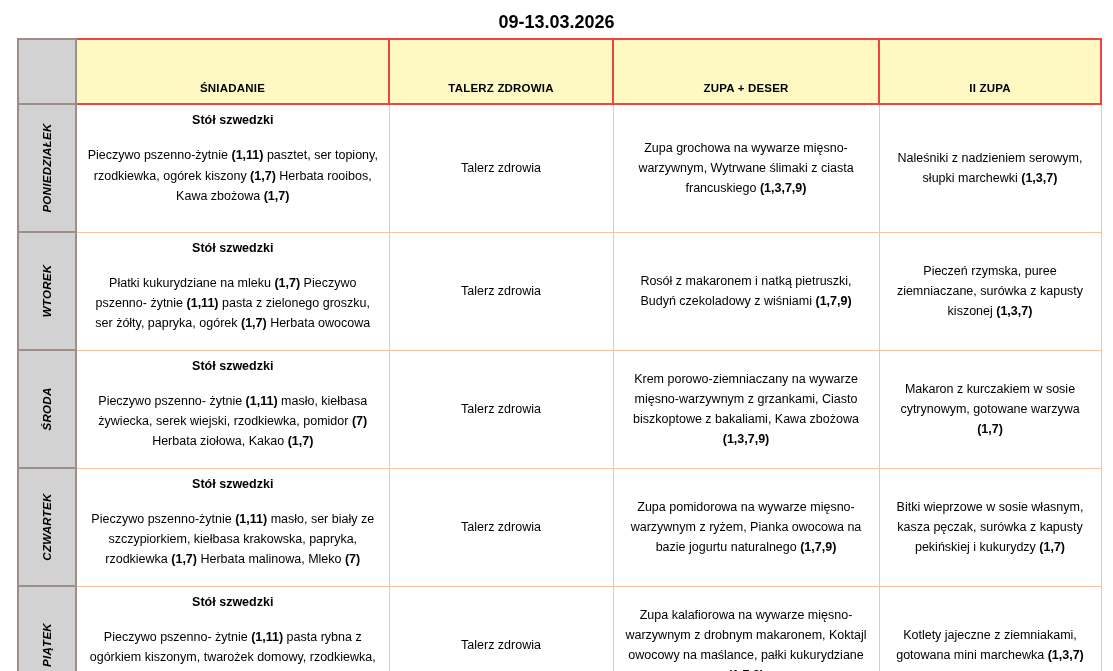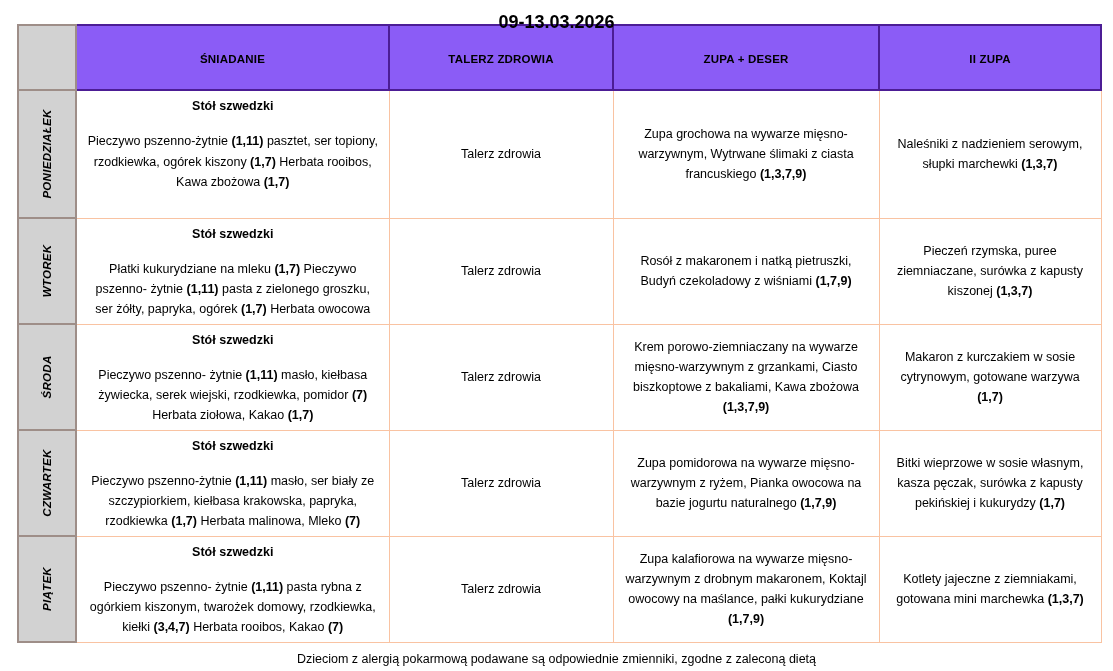--- a/index.html
+++ b/index.html
@@ -4,48 +4,48 @@
 <style>
   * { margin:0; padding:0; box-sizing:border-box; }
   html, body {
     width:1113px; height:671px;
     background:#ffffff; color:#000;
     font-family:"Liberation Sans", sans-serif;
     overflow:hidden;
   }
   .title {
     text-align:center; font-weight:bold; font-size:18px;
-    padding-top:12px; height:24px;
+    padding-top:12px; height:38px;
   }
   table.menu {
     border-collapse:collapse; table-layout:fixed;
     width:1083px; margin:0 0 0 17px;
   }
   td { overflow:hidden; }
   .corner { background:#d2d2d2; border:2px solid #9e8e88; }
   .hdr {
-    background:#8b5cf6; border:2px solid #4c1d95;
+    background:#fef9c3; border:2px solid #ef4444;
     font-weight:bold; font-size:11.5px; letter-spacing:0.2px;
-    text-align:center; vertical-align:bottom; padding-bottom:24px;
+    text-align:center; vertical-align:bottom; padding-bottom:9px;
   }
   .day {
     background:#d2d2d2; border:2px solid #9e8e88;
     position:relative;
   }
   .day-label {
     position:absolute; top:50%; left:50%;
     transform:translate(-50%,-50%) rotate(-90deg);
     font-weight:bold; font-style:italic; font-size:11.5px;
     letter-spacing:0.3px; white-space:nowrap;
   }
   .cell {
     background:#ffffff; border:1px solid #f9c3a2;
     font-size:12.5px; line-height:1.62;
     text-align:center; vertical-align:middle;
-    padding:4px 10px;
+    padding:16px 10px;
     margin-top:15px;
   }
   .breakfast { vertical-align:top; padding-top:5px; }
   .bf-head { font-weight:bold; margin-bottom:15px; }
   tr.hdr-row { height:65px; }
   tr.r0 { height:128px; }
   tr.r1 { height:103px; }
   tr.r2 { height:105px; }
   tr.r3 { height:104px; }
   tr.r4 { height:94px; }

